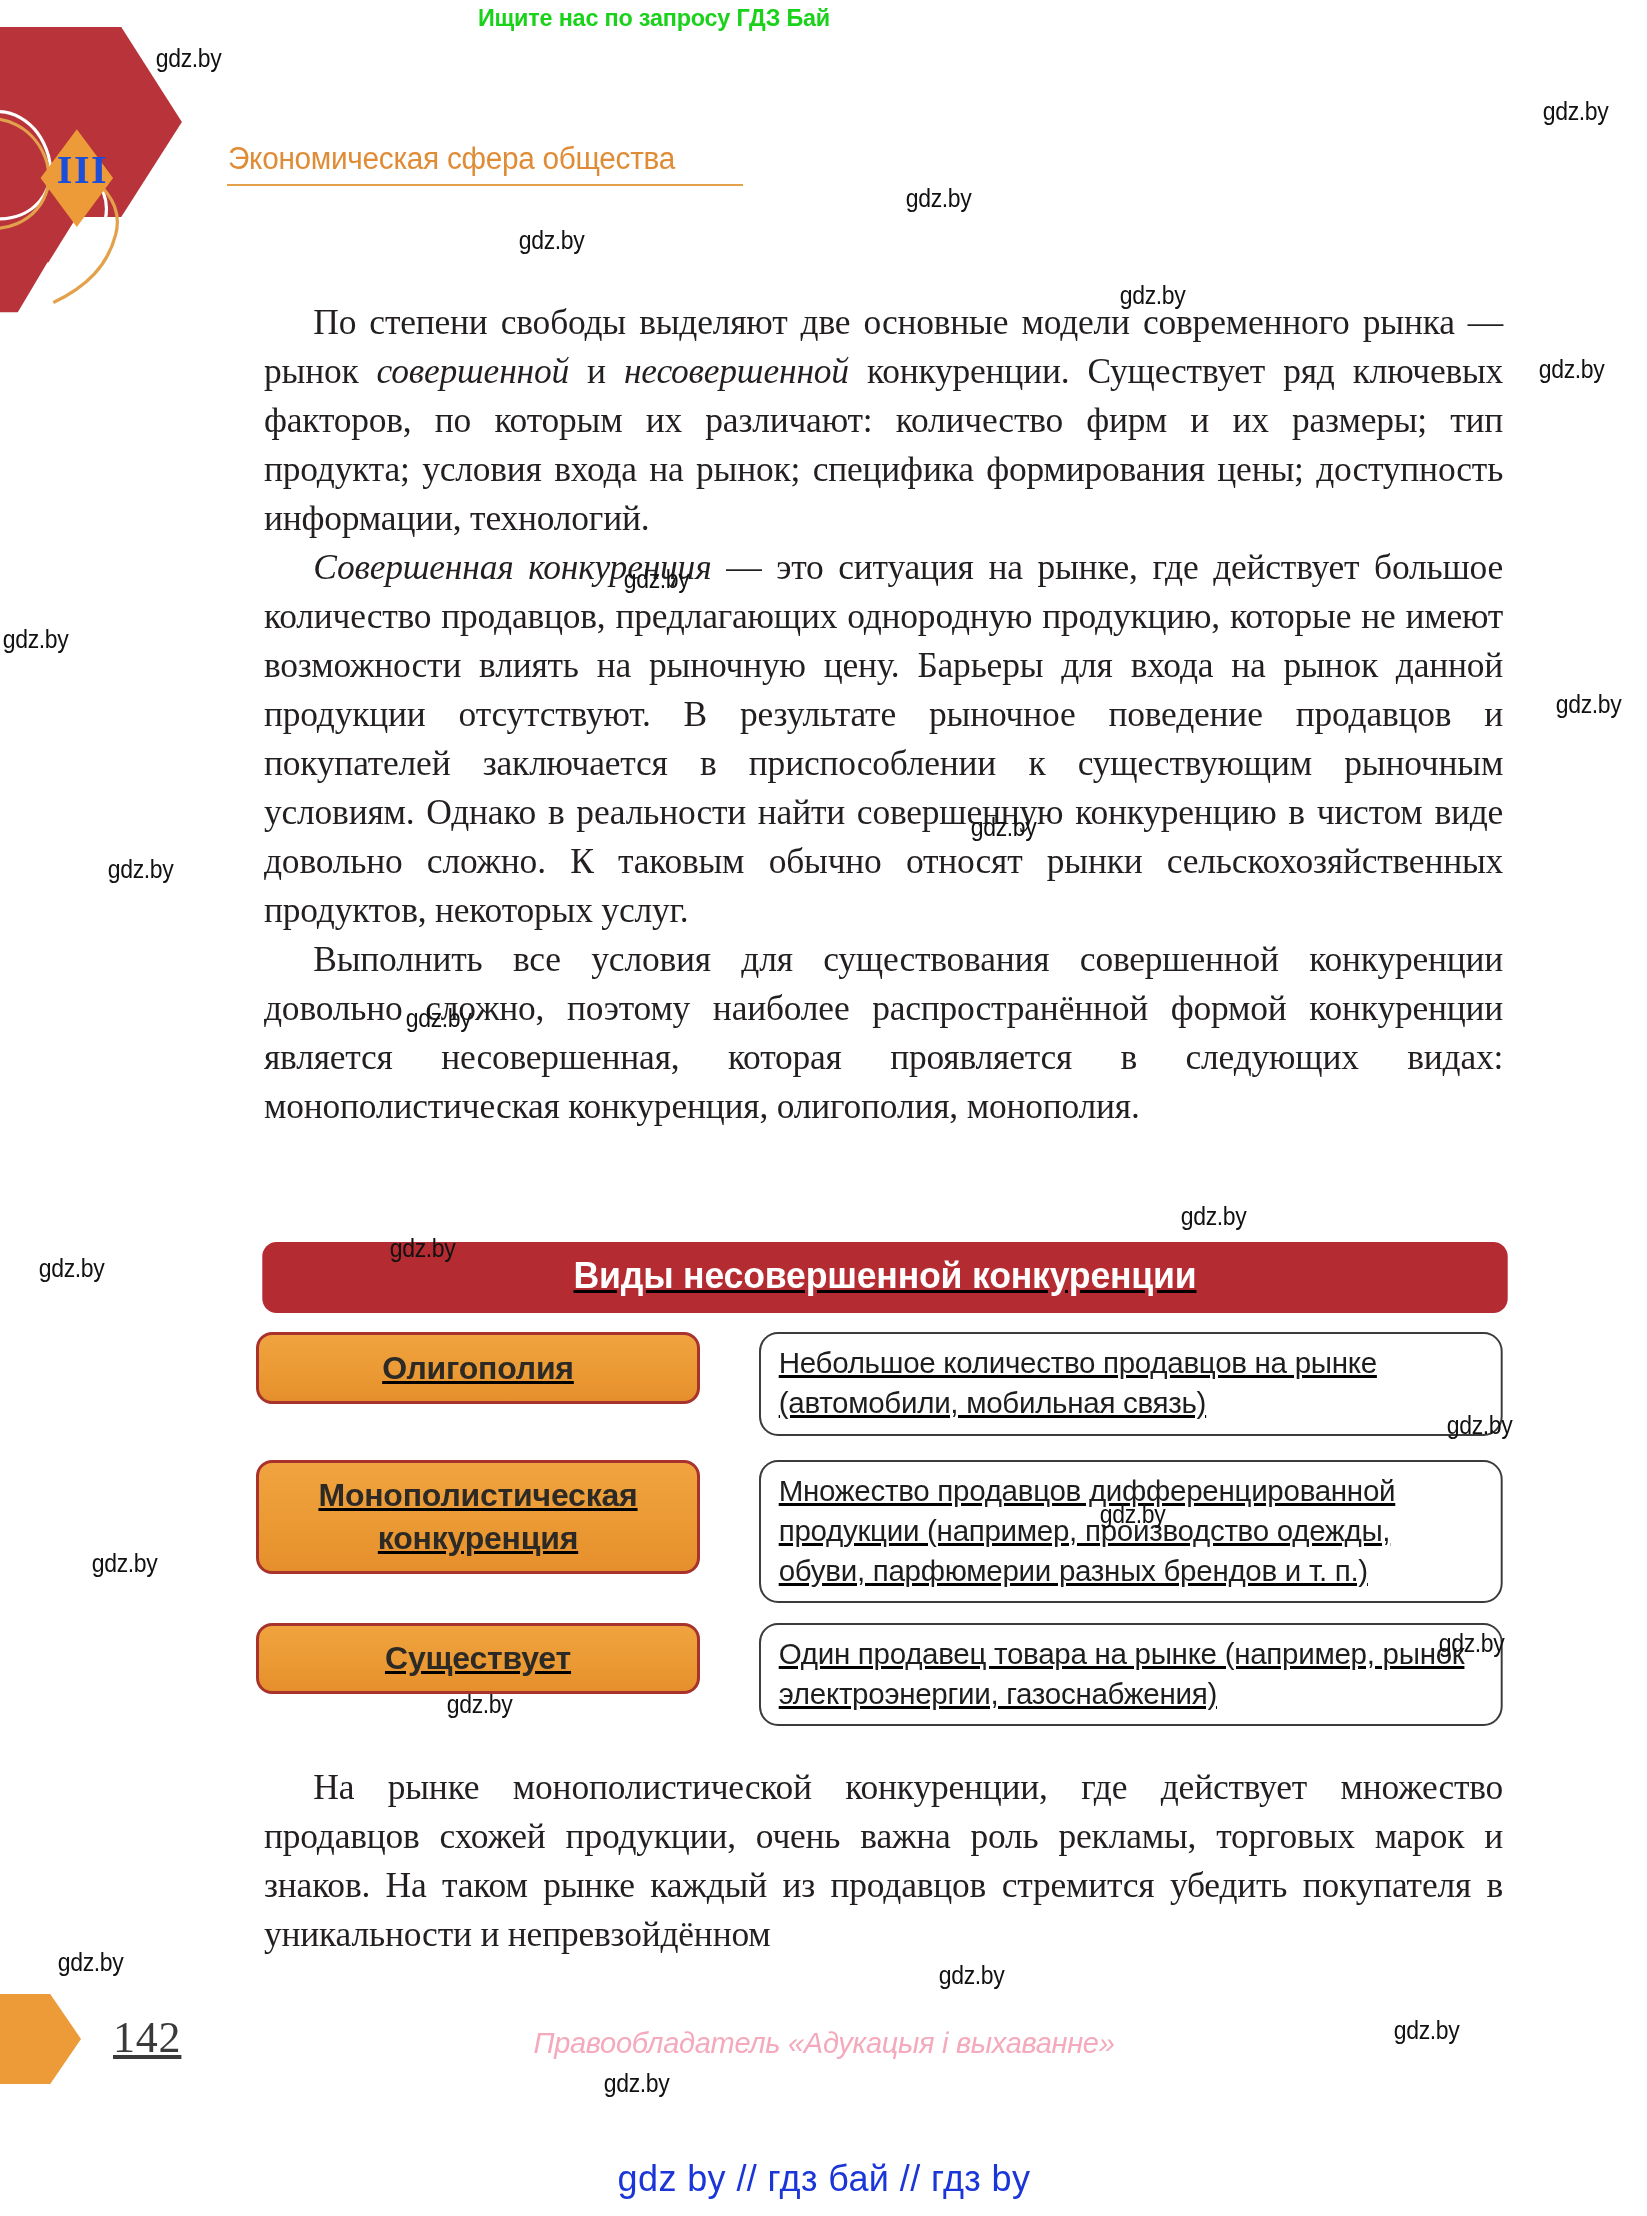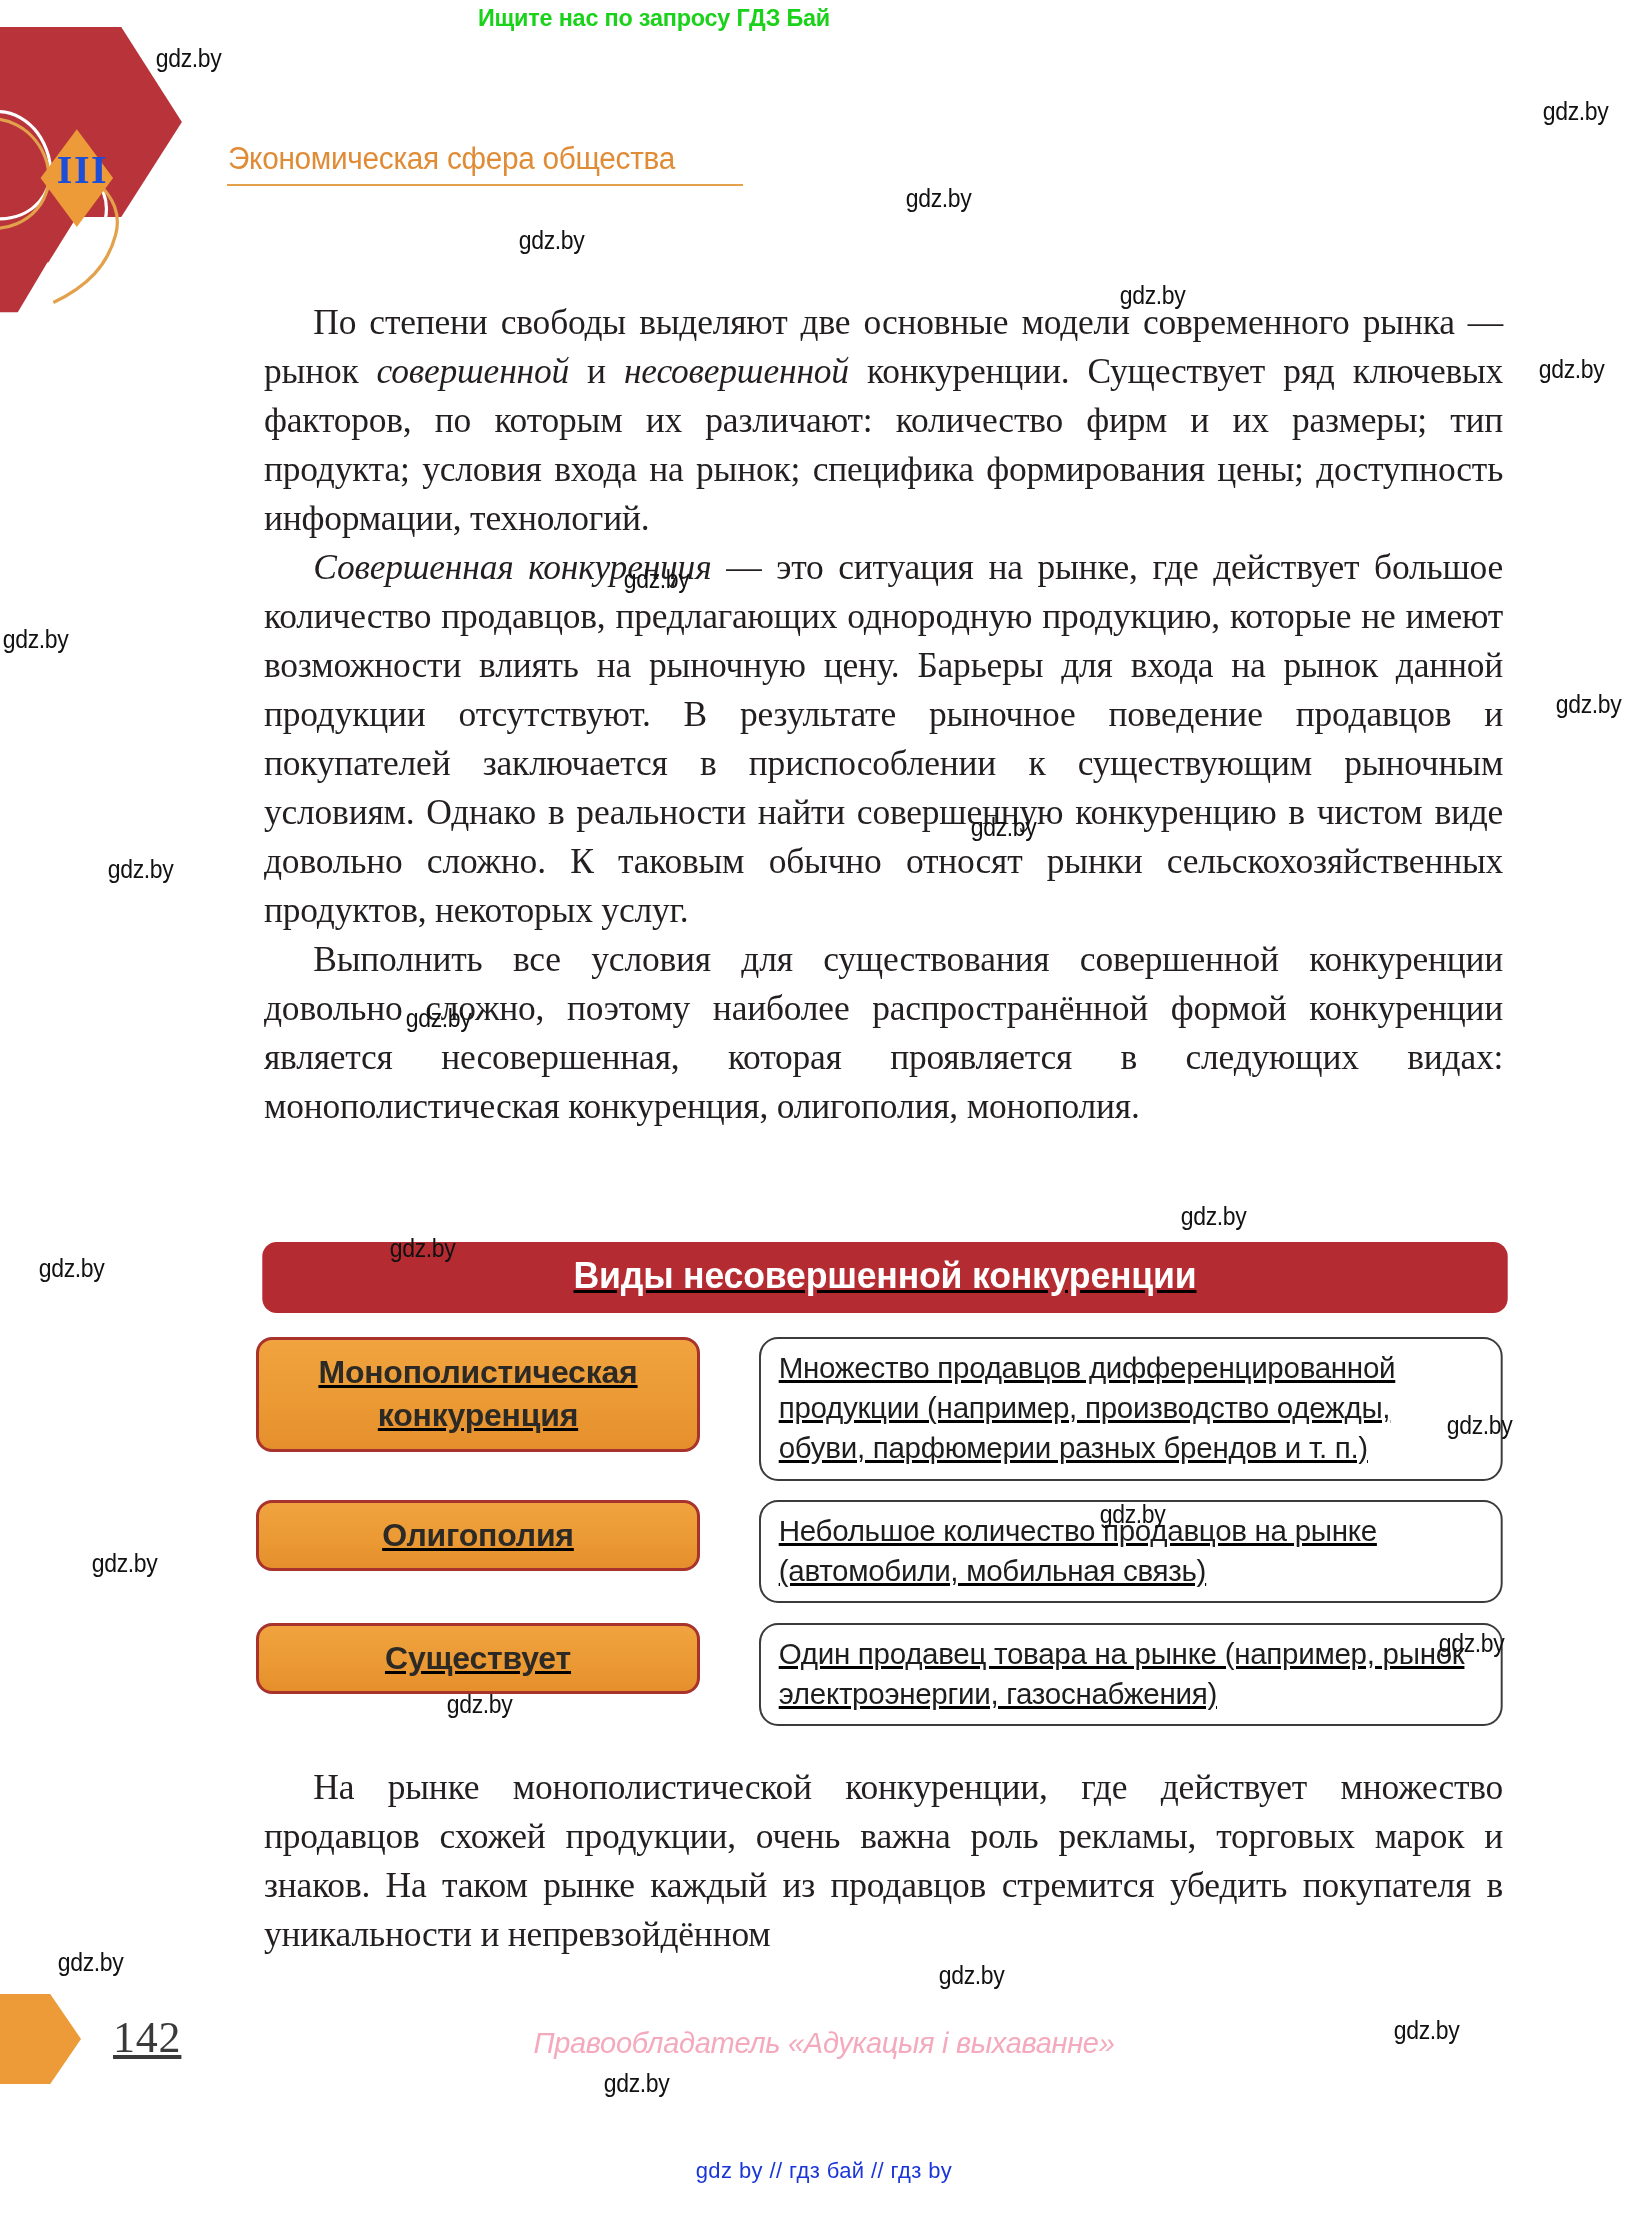--- a/index.html
+++ b/index.html
@@ -120,21 +120,21 @@
     text-decoration:underline;
   }
   .copyright{
     position:absolute;left:0;top:2027px;width:1648px;text-align:center;
     font-family:"Liberation Sans", sans-serif;
     font-size:29px;color:#f4a9bd;letter-spacing:-0.3px;z-index:8;font-style:italic;
   }
   .botlinks{
     position:absolute;left:0;top:2158px;width:1648px;text-align:center;
     font-family:"Liberation Sans", sans-serif;
-    font-size:22px;color:#1a36d8;letter-spacing:0.4px;z-index:8;
+    font-size:36px;color:#1a36d8;letter-spacing:0.4px;z-index:8;
   }
 </style>
 </head>
 <body>
 
 <div class="topbanner">Ищите нас по запросу ГДЗ Бай</div>
 
 <svg class="headdeco" viewBox="0 0 240 360" preserveAspectRatio="none">
   <path d="M0,0 L150,0 L225,118 L150,236 L88,236 L0,236 Z" fill="#b8333a"></path>
   <path d="M0,60 L60,60 L132,176 L60,292 L0,292 Z" fill="#b8333a"></path>
@@ -163,28 +163,28 @@
 
   <p class="txt"><i>Совершенная конкуренция</i><span> — это ситуация на рынке, где действует большое количество продавцов, предлагающих однородную продукцию, которые не имеют возможности влиять на рыночную цену. Барьеры для входа на рынок данной продукции отсутствуют. В результате рыночное поведение продавцов и покупателей заключается в приспособлении к существующим рыночным условиям. Однако в реальности найти совершенную конкуренцию в чистом виде довольно сложно. К таковым обычно относят рынки сельскохозяйственных продуктов, некоторых услуг.</span></p>
 
   <p class="txt">Выполнить все условия для существования совершенной конкуренции довольно сложно, поэтому наиболее распространённой формой конкуренции является несовершенная, которая проявляется в следующих видах: монополистическая конкуренция, олигополия, монополия.</p>
 </div>
 
 <div class="diagram">
 
   <div class="dg-title">Виды несовершенной конкуренции</div>
 
+  <div class="dg-row">
+    <div class="dg-left short">Олигополия</div>
+    <div class="dg-right">Небольшое количество продавцов на рынке (автомобили, мобильная связь)</div>
+  </div>
+
   <div class="dg-row r1">
     <div class="dg-left tall">Монополистическая конкуренция</div>
     <div class="dg-right">Множество продавцов дифференцированной продукции (например, производство одежды, обуви, парфюмерии разных брендов и т. п.)</div>
-  </div>
-
-  <div class="dg-row">
-    <div class="dg-left short">Олигополия</div>
-    <div class="dg-right">Небольшое количество продавцов на рынке (автомобили, мобильная связь)</div>
   </div>
 
   <div class="dg-row">
     <div class="dg-left short">Существует</div>
     <div class="dg-right">Один продавец товара на рынке (например, рынок электроэнергии, газоснабжения)</div>
   </div>
 
 </div>
 
 <div class="col" style="top:1763px;">

